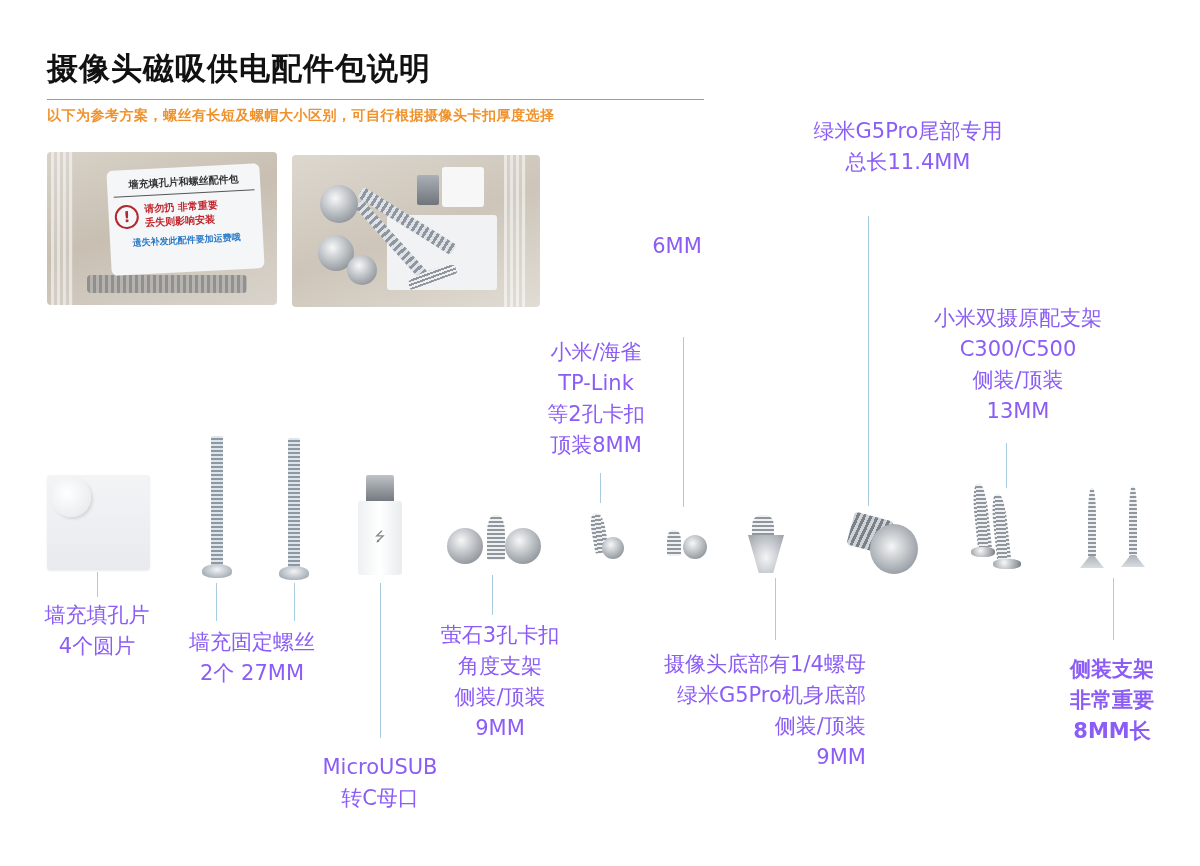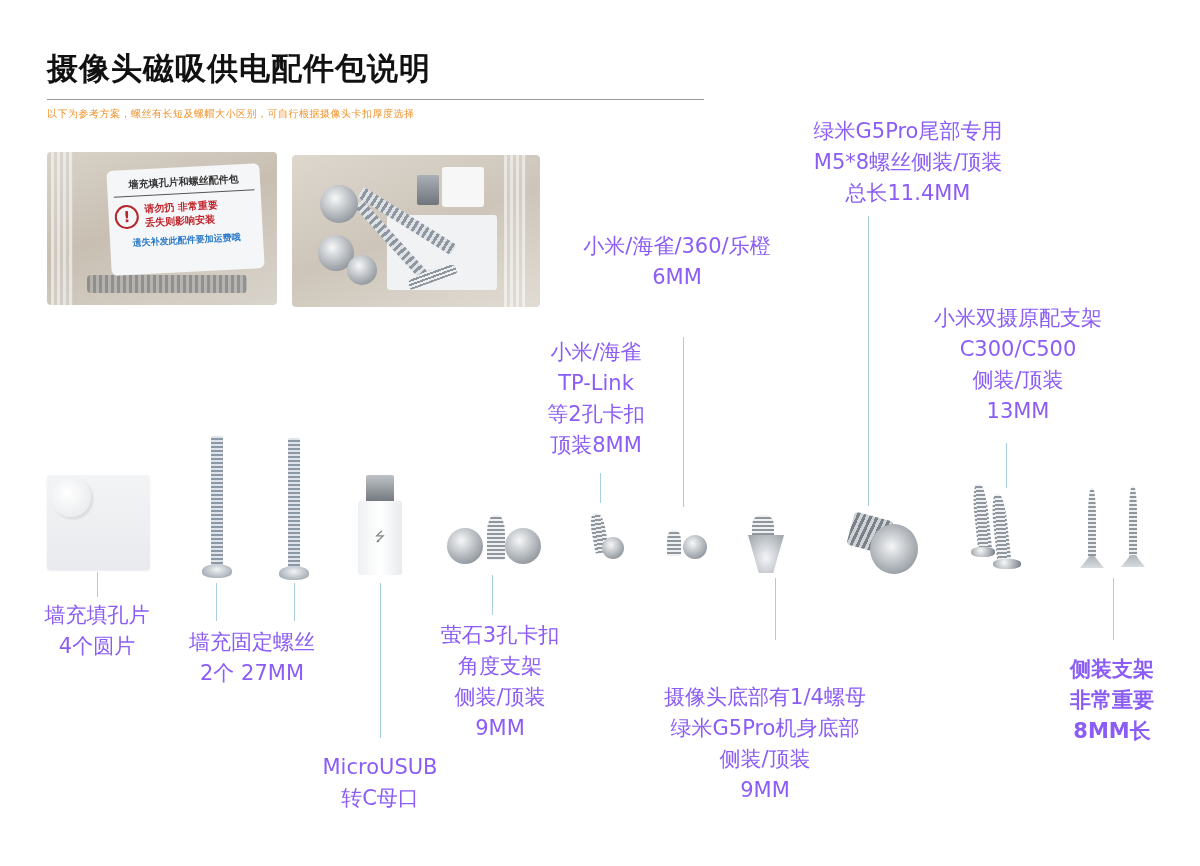--- a/index.html
+++ b/index.html
@@ -1,21 +1,21 @@
 <!DOCTYPE html>
 <html><head>
 <meta charset="utf-8">
 <style>
   * { box-sizing: border-box; margin: 0; padding: 0; }
   html, body { width: 1200px; height: 866px; background: #ffffff; overflow: hidden; }
   body { position: relative; font-family: "DejaVu Sans", "Liberation Sans", sans-serif; color: #1a1a1a; }
 
   .title { position: absolute; left: 47px; top: 48px; font-size: 31px; font-weight: bold; letter-spacing: 1px; color: #111; }
   .title-rule { position: absolute; left: 47px; top: 99px; width: 657px; height: 1px; background: #9a9a9a; }
-  .subtitle { position: absolute; left: 47px; top: 107px; font-size: 10px; font-weight: normal; color: #f0922b; letter-spacing: 0.5px; }
+  .subtitle { position: absolute; left: 47px; top: 107px; font-size: 14px; font-weight: bold; color: #f0922b; letter-spacing: 0.5px; }
 
   
   .bag { position: absolute; border-radius: 4px; overflow: hidden; }
   .bag-left { left: 47px; top: 152px; width: 230px; height: 153px; background: linear-gradient(160deg, #d8d2c8 0%, #c8bfb2 45%, #d9d4cc 100%); }
   .bag-right { left: 292px; top: 155px; width: 248px; height: 152px; background: linear-gradient(160deg, #ddd7ce 0%, #cdc5b9 50%, #e1dcd4 100%); }
   .bag .zip { position: absolute; top: 0; bottom: 0; width: 22px; background: repeating-linear-gradient(90deg, rgba(255,255,255,0.55) 0 3px, rgba(220,220,220,0.3) 3px 6px); }
   .bag-left .zip { left: 4px; }
   .bag-right .zip { right: 14px; }
   .bag-label { position: absolute; left: 62px; top: 15px; width: 153px; height: 105px; background: #f5f6f8; border-radius: 6px; transform: rotate(-3deg); padding: 8px 6px; }
   .bag-label .l1 { font-size: 10px; font-weight: bold; color: #333; text-align: center; border-bottom: 1px solid #555; padding-bottom: 4px; }
@@ -170,34 +170,32 @@
 </div>
 
 <div class="label" style="left:596px;top:337px;">
   <span>小米/海雀</span>
   <span>TP-Link</span>
   <span>等2孔卡扣</span>
   <span>顶装8MM</span>
 </div>
 
 <div class="label" style="left:677px;top:231px;">
-  <span>小米/海雀/360/乐橙</span>
   <span>6MM</span>
 </div>
 
-<div class="label" style="left:765px;top:682px;">
+<div class="label" style="left:765px;top:649px;text-align:right;">
   <span>摄像头底部有1/4螺母</span>
   <span>绿米G5Pro机身底部</span>
   <span>侧装/顶装</span>
   <span>9MM</span>
 </div>
 
 <div class="label" style="left:908px;top:116px;">
   <span>绿米G5Pro尾部专用</span>
-  <span>M5*8螺丝侧装/顶装</span>
   <span>总长11.4MM</span>
 </div>
 
 <div class="label" style="left:1018px;top:303px;">
   <span>小米双摄原配支架</span>
   <span>C300/C500</span>
   <span>侧装/顶装</span>
   <span>13MM</span>
 </div>
 

